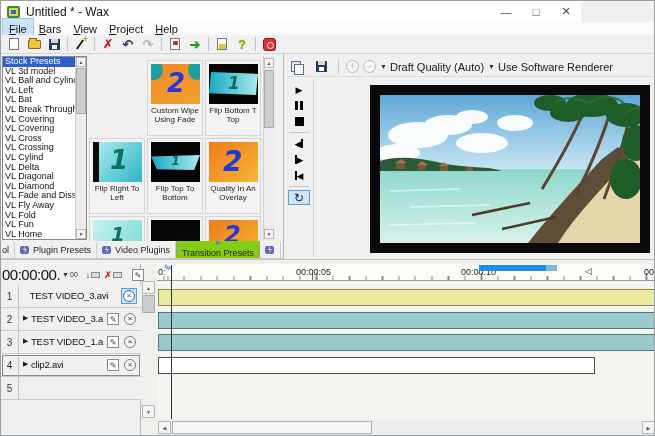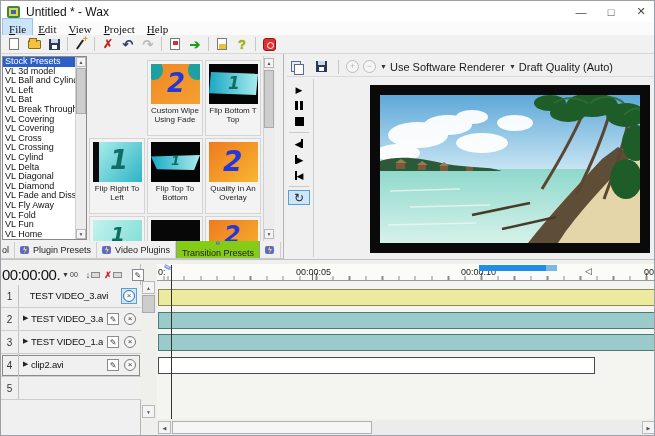--- a/index.html
+++ b/index.html
@@ -6,29 +6,29 @@
   html,body { background:#e8e8e8; }
   #app {
     position:relative; width:655px; height:436px; overflow:hidden;
     background:#f0f0f0; border:1px solid #9aa0a6;
     font-family:"Liberation Sans", sans-serif; color:#1a1a1a;
     -webkit-font-smoothing:antialiased;
   }
   .abs { position:absolute; }
 
   
-  .titlebar { left:0; top:0; width:655px; height:21px; background:#ffffff; display:flex; align-items:center; }
+  .titlebar { left:0; top:0; width:580px; height:21px; background:#ffffff; display:flex; align-items:center; }
   .title-text { font-size:12px; margin-left:5px; color:#111; }
   .winbtns { position:absolute; right:0; top:0; height:21px; display:flex; }
   .winbtn { width:30px; height:21px; display:flex; align-items:center; justify-content:center; color:#444; font-size:11px; }
   .appicon { margin-left:6px; }
 
   
   .menubar { left:0; top:21px; width:655px; height:13px; background:#fbfbfb; display:flex; align-items:center; padding-left:2px; }
-  .menu-item { display:inline-block; font-size:11px; line-height:12px; padding:4px 6px; color:#111;font-family:Liberation Serif, serif; }
+  .menu-item { display:inline-block; font-size:11px; line-height:12px; padding:4px 6px; color:#111; }
   .menu-item::first-letter { text-decoration:underline; }
   .menu-item.active { background:#cce4f7; outline:1px solid #9cc3e5; }
 
   
   .toolbar { left:0; top:34px; width:655px; height:19px; background:#f1f1f1; border-bottom:1px solid #d6d6d6; display:flex; align-items:center; padding-left:3px; }
   .tbtn { width:20px; height:17px; display:flex; align-items:center; justify-content:center; }
   .tsep { width:1px; height:14px; background:#c6c6c6; margin:0 3px; }
   .i-page { width:10px; height:12px; background:#fff; border:1px solid #7a7a7a; position:relative; }
   .i-page.red::after { content:""; position:absolute; left:2px; top:2px; width:5px; height:4px; background:#cc3333; }
   .i-page.gold::after { content:""; position:absolute; left:1px; top:5px; width:7px; height:5px; background:#e8c23a; }
@@ -160,21 +160,21 @@
     <span class="title-text">Untitled * - Wax</span>
     <div class="winbtns">
       <div class="winbtn">—</div>
       <div class="winbtn">□</div>
       <div class="winbtn">✕</div>
     </div>
   </div>
 
   <div class="abs menubar">
     <span class="menu-item active">File</span>
-    <span class="menu-item">Edit</span>
+    <span class="menu-item">Bars</span>
     <span class="menu-item">View</span>
     <span class="menu-item">Project</span>
     <span class="menu-item">Help</span>
   </div>
 
   <div class="abs toolbar">
     <div class="tbtn">
         <span class="i-page"></span>
       </div>
     <div class="tbtn">
@@ -362,25 +362,25 @@
           <span class="i-copy"></span>
         </div>
       <div class="tbtn">
           <span class="i-floppy"></span>
         </div>
       <div class="tsep"></div>
       <div class="roundbtn">+</div>
       <div class="roundbtn">−</div>
       <div class="ddl">
         <span class="chev">▼</span>
-        <span>Use Software Renderer</span>
+        <span>Draft Quality (Auto)</span>
       </div>
       <div class="ddl">
         <span class="chev">▼</span>
-        <span>Draft Quality (Auto)</span>
+        <span>Use Software Renderer</span>
       </div>
     </div>
 
     <div class="transport">
       <div class="pbtn">
           <span>▶</span>
         </div>
       <div class="pbtn">
           <span class="pausebars"></span>
         </div>

